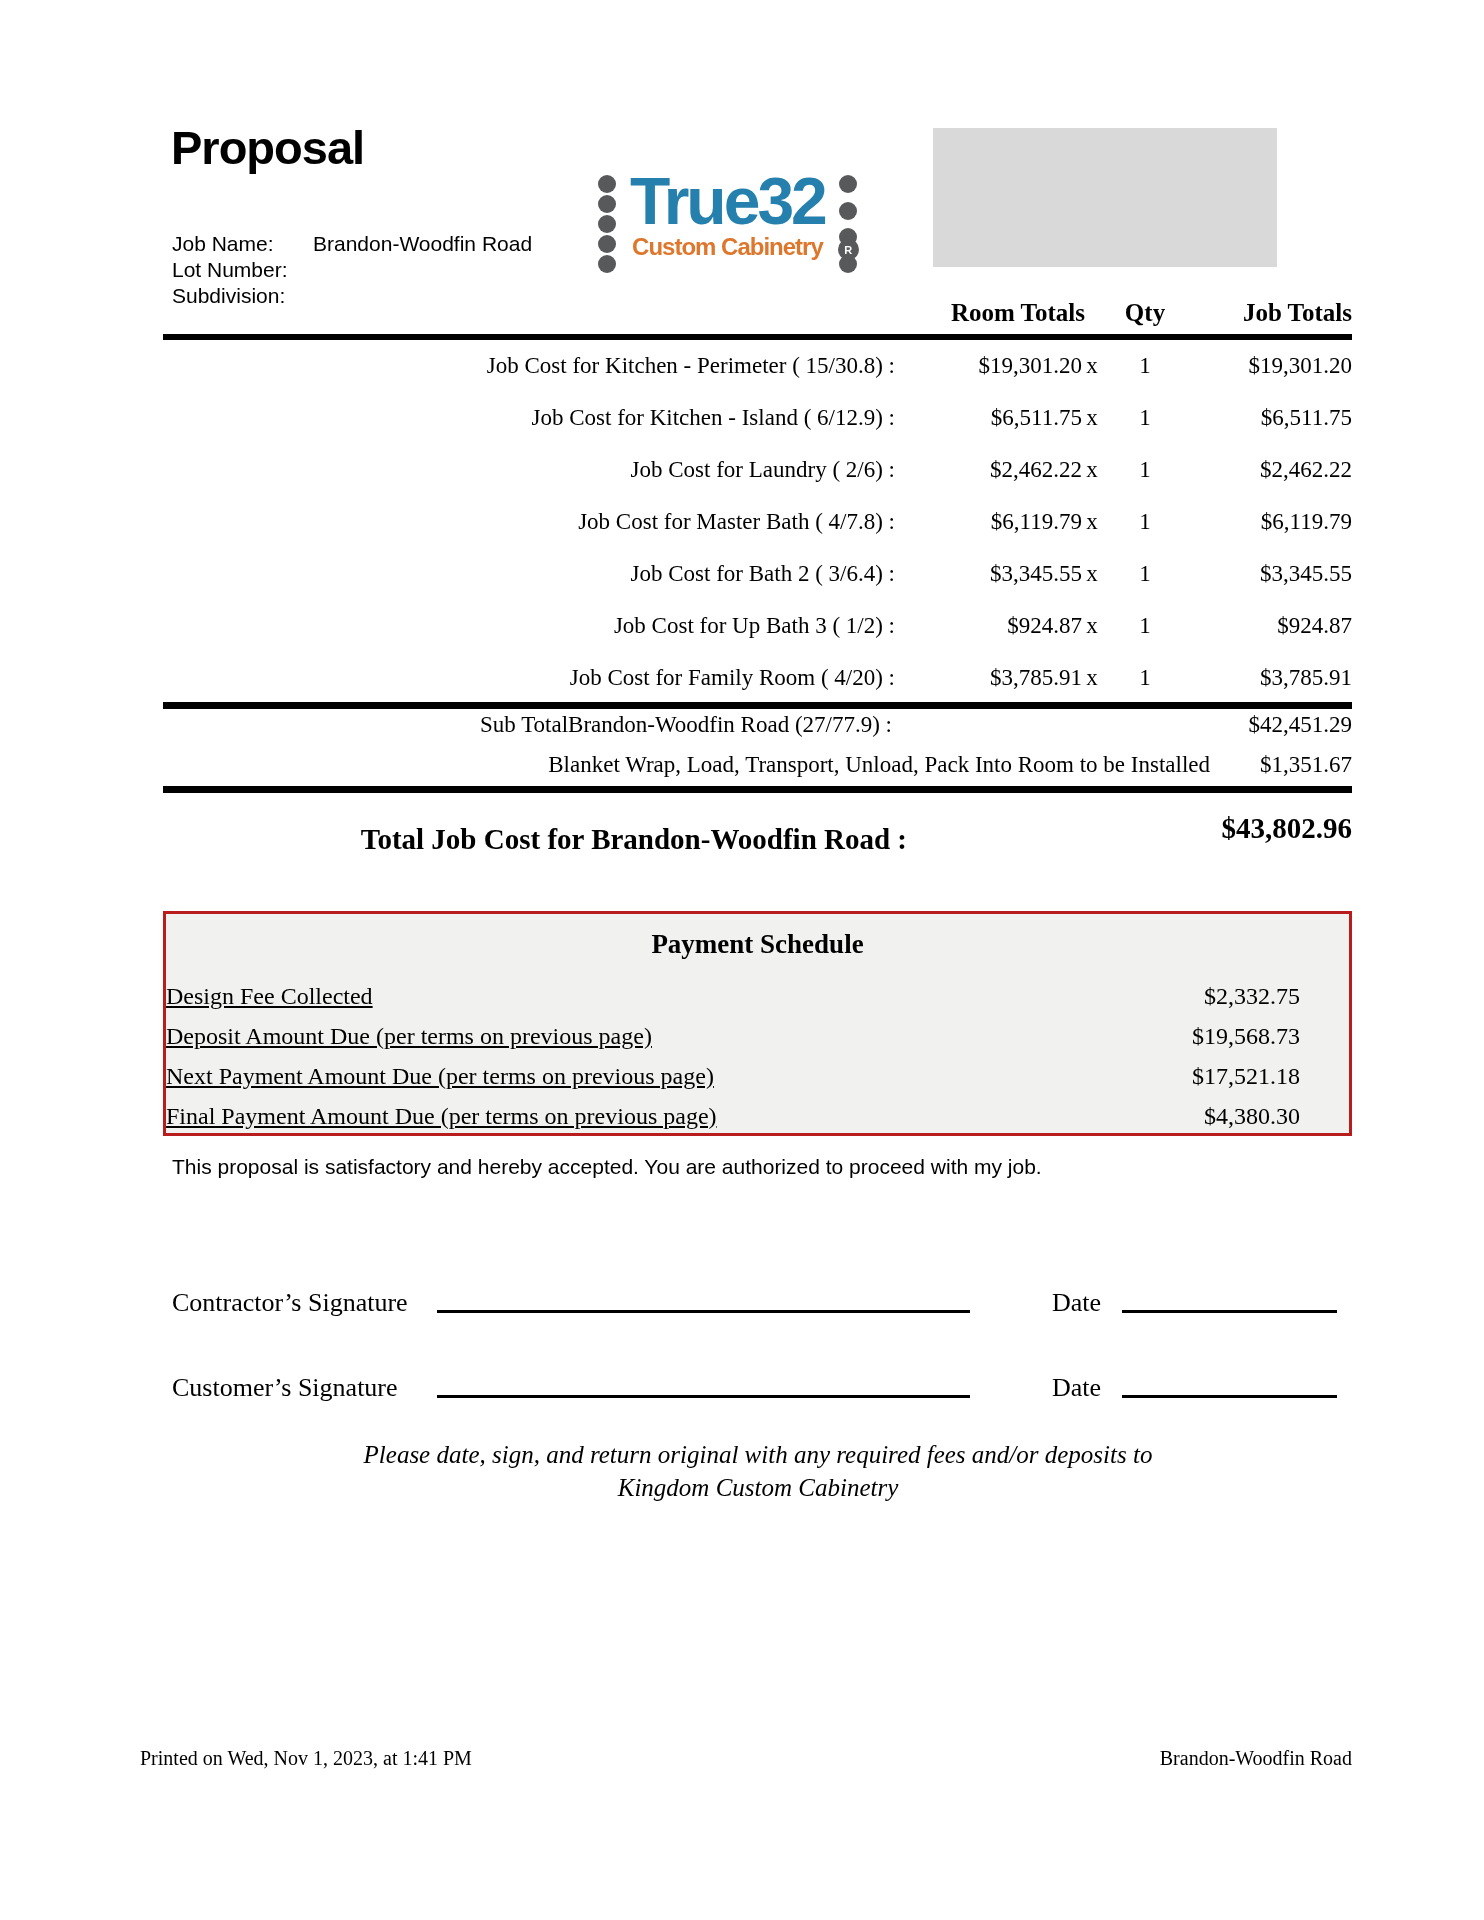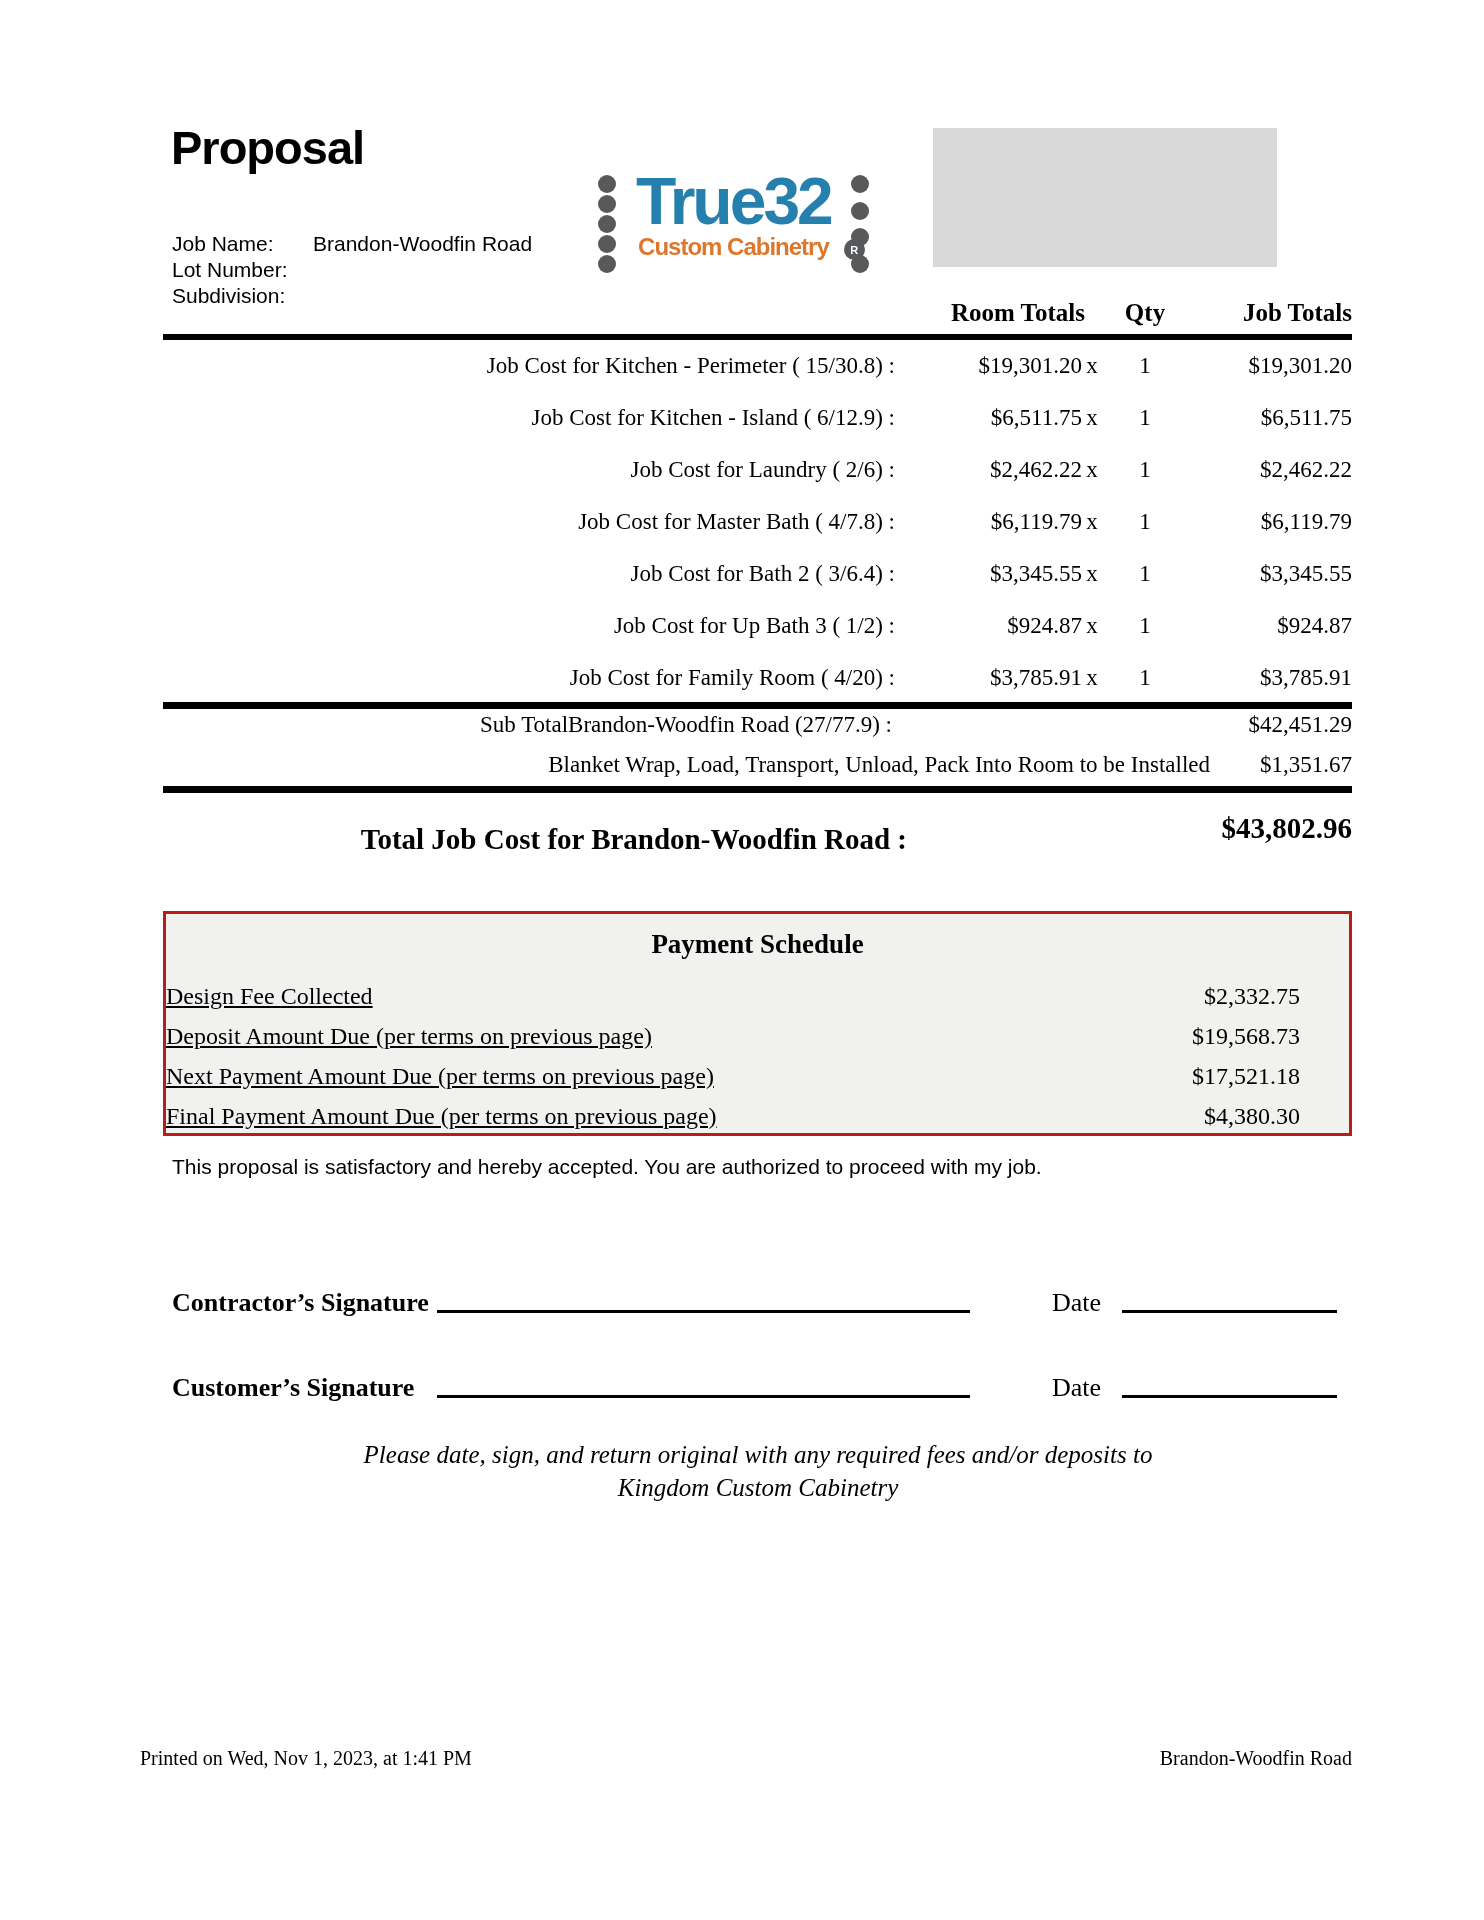--- a/index.html
+++ b/index.html
@@ -28,21 +28,21 @@
   .job-info-row { display: flex; justify-content: space-between; }
   .job-info-label { width: 141px; }
 
   
   .logo {
     position: absolute; left: 598px; top: 170px;
     display: flex; align-items: stretch;
   }
   .dot-col { display: flex; flex-direction: column; justify-content: space-between; padding: 4px 0 2px 0; }
   .dot { width: 18px; height: 18px; border-radius: 50%; background: #58595B; margin: 1px 0; }
-  .logo-center { margin: 0 20px; text-align: center; }
+  .logo-center { margin: 0 14px; text-align: center; }
   .logo-word {
     font-family: "Liberation Sans", sans-serif;
     font-weight: bold; font-size: 66px; line-height: 62px;
     letter-spacing: -3px; color: #2580AD;
   }
   .logo-sub-row { display: flex; align-items: center; justify-content: center; }
   .logo-sub {
     font-family: "Liberation Sans", sans-serif;
     font-weight: bold; font-size: 24px; line-height: 30px;
     letter-spacing: -1px; color: #DE772C;
@@ -119,21 +119,21 @@
   .acceptance {
     position: absolute; left: 172px; top: 1155px;
     font-family: "Liberation Sans", sans-serif; font-size: 21px;
   }
   .sig-row {
     position: absolute; left: 172px; width: 1180px;
     display: flex; align-items: flex-end; font-size: 26px;
   }
   .sig-row-contractor { top: 1288px; }
   .sig-row-customer  { top: 1373px; }
-  .sig-label { width: 265px; font-weight: bold; }
+  .sig-label { width: 265px; }
   .sig-line  { width: 533px; border-bottom: 3px solid #000; margin-bottom: 5px; }
   .sig-gap   { width: 82px; }
   .date-label { width: 70px; }
   .date-line { width: 215px; border-bottom: 3px solid #000; margin-bottom: 5px; }
 
   .note {
     position: absolute; left: 0; top: 1438px; width: 1516px;
     text-align: center; font-style: italic; font-size: 25px; line-height: 33px;
   }
 

